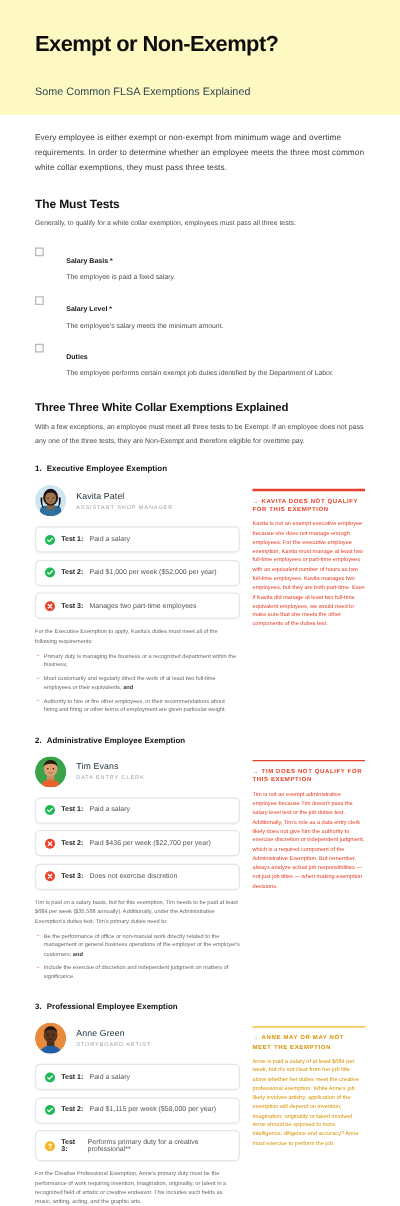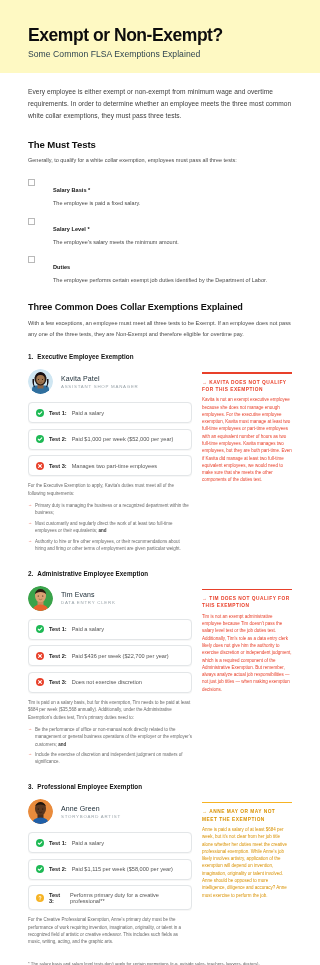--- a/index.html
+++ b/index.html
@@ -20,21 +20,21 @@
   .hero-title {
     font-size: 17.5px;
     font-weight: bold;
     letter-spacing: -0.45px;
     color: #0d0d0d;
     line-height: 1.12;
   }
   .hero-sub {
     font-size: 8.6px;
     color: #2f4450;
-    margin-top: 3px;
+    margin-top: 22px;
     letter-spacing: 0.05px;
   }
   .body-wrap { padding: 0 28px; }
   .intro {
     font-size: 6.6px;
     line-height: 1.85;
     color: #3c3c3c;
     margin-top: 13px;
     letter-spacing: 0.05px;
   }
@@ -180,21 +180,21 @@
     </div>
     <div class="test-row">
       <span class="cbox"></span>
       <span class="test-text">
         <span class="test-name">Duties</span>
         <div class="test-desc">The employee performs certain exempt job duties identified by the Department of Labor.</div>
       </span>
     </div>
   </div>
 
-  <h2 class="sect wide">Three Common Does Collar Exemptions Explained</h2>
+  <h2 class="sect wide">Three Three White Collar Exemptions Explained</h2>
   <p class="sect-lede tall">With a few exceptions, an employee must meet all three tests to be Exempt. If an employee does not pass any one of the three tests, they are Non-Exempt and therefore eligible for overtime pay.</p>
 
   <div class="exemption">
     <div class="ex-head">
       <span class="num">1.</span><span>Executive Employee Exemption</span>
     </div>
     <div class="cols">
       <div class="left-col">
         <div class="person">
           <span class="avatar">

